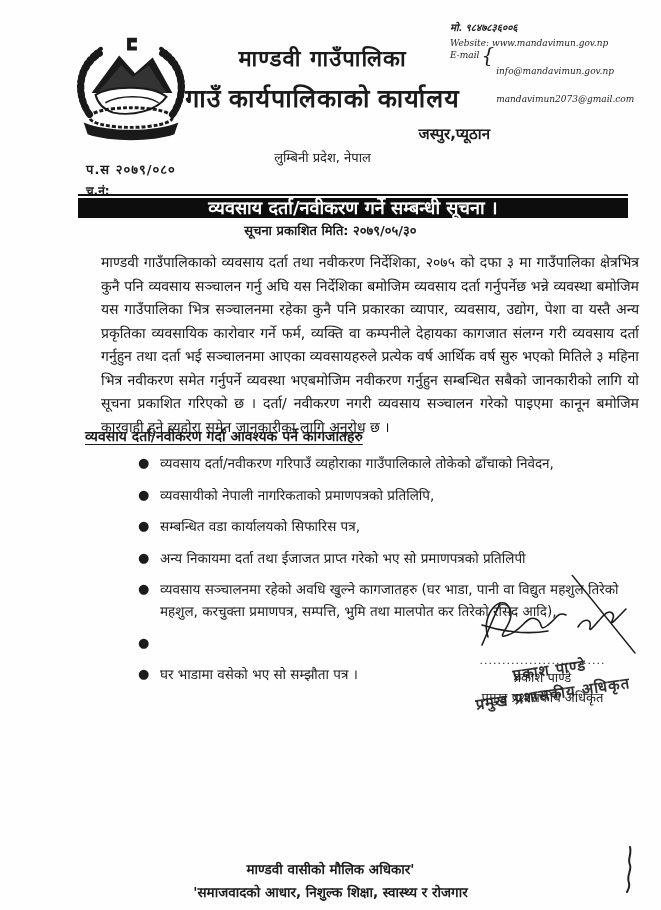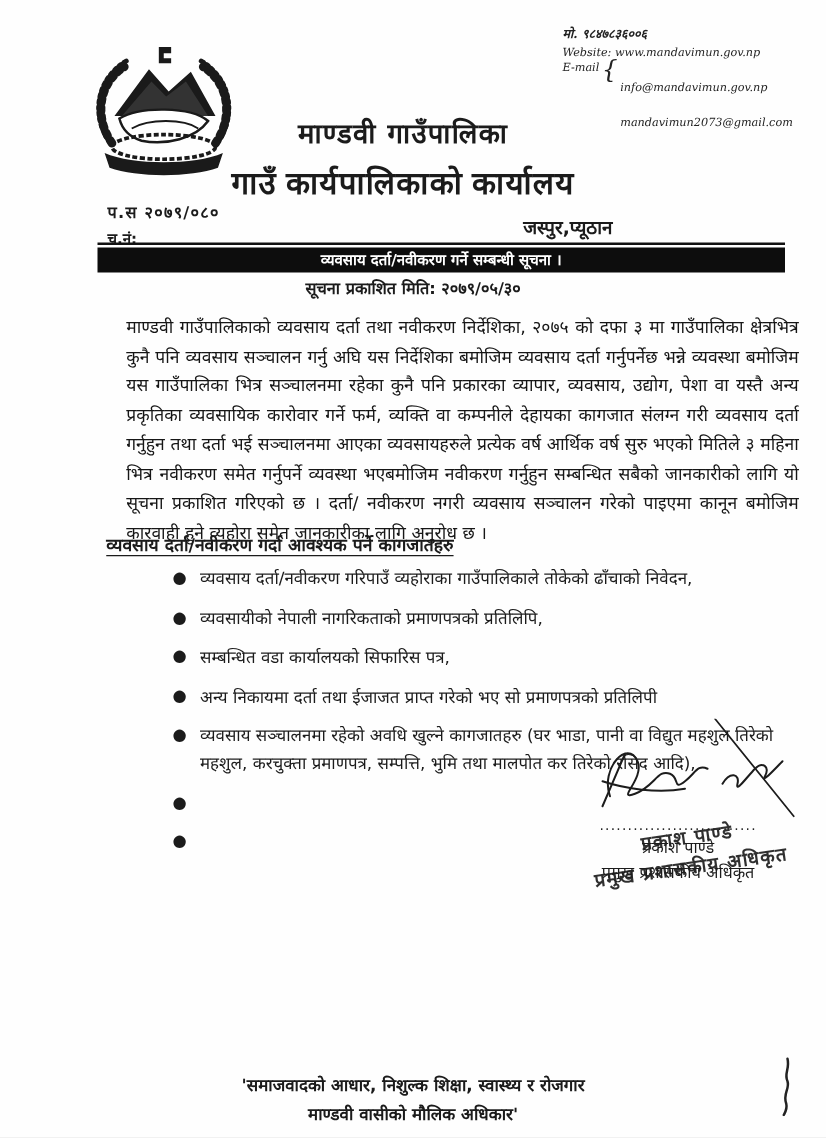--- a/index.html
+++ b/index.html
@@ -4,21 +4,21 @@
 <style>
   * { margin:0; padding:0; box-sizing:border-box; }
   html,body { background:#e8e8e8; }
   body { font-family:"DejaVu Sans", sans-serif; }
   .page {
     position:relative; width:661px; height:910px; margin:0 auto;
     background:#fefefe; color:#1b1b1b; overflow:hidden;
   }
   
   .emblem { position:absolute; left:62px; top:16px; width:138px; height:138px; }
-  .head-center { position:absolute; left:155px; top:42px; width:335px; text-align:center;margin-top:48px; }
+  .head-center { position:absolute; left:155px; top:42px; width:335px; text-align:center; }
   .muni-name  { font-size:22px; font-weight:bold; letter-spacing:1px; }
   .office-name{ font-size:25px; font-weight:bold; margin-top:8px; letter-spacing:1px;font-family:Liberation Serif, serif; }
   .addr1 { font-size:15px; font-weight:bold; margin-top:9px;text-align:right; }
   .addr2 { font-size:13px; font-weight:normal; margin-top:5px; }
   .contact {
     position:absolute; right:26px; top:22px; width:185px;
     font-family:"DejaVu Serif", serif; font-style:italic;
     font-size:9px; line-height:12px; color:#222;
   }
   .contact .mob { font-size:10px; font-weight:bold; margin-bottom:3px; }
@@ -26,21 +26,21 @@
   .brace { font-size:20px; font-weight:normal; margin:0 2px; }
   .email-stack div { line-height:11px;margin-top:17px; }
   
   .refno  { position:absolute; left:86px; top:160px; font-size:13px; font-weight:bold; letter-spacing:1px; }
   .chalani{ position:absolute; left:86px; top:182px; font-size:12px; font-weight:bold; }
   .rule-top { position:absolute; left:78px; top:194px; width:550px; height:2px; background:#111; }
   
   .title-bar {
     position:absolute; left:78px; top:198px; width:550px; height:20px;
     background:#0d0d0d; color:#ffffff; text-align:center;
-    font-size:12px; font-weight:bold; line-height:20px;
+    font-size:18px; font-weight:bold; line-height:20px;
   }
   .pub-date { position:absolute; left:0; width:100%; top:221px; text-align:center;
     font-size:13px; font-weight:bold; }
   
   .body-par {
     position:absolute; left:101px; top:251px; width:538px;
     font-size:14px; line-height:23.5px; text-align:justify; color:#161616;
   }
   .doc-heading {
     position:absolute; left:85px; top:426px; font-size:14px; font-weight:bold;
@@ -149,20 +149,21 @@
     </li>
     <li>
       <span class="bullet-dot">●</span>
       <span>व्यवसाय सञ्चालनमा रहेको अवधि खुल्ने कागजातहरु (घर भाडा, पानी वा विद्युत महशुल तिरेको महशुल, करचुक्ता प्रमाणपत्र, सम्पत्ति, भुमि तथा मालपोत कर तिरेको रसिद आदि),</span>
     </li>
     <li>
       <span class="bullet-dot">●</span>
     </li>
     <li>
       <span class="bullet-dot">●</span>
+      <span>घर भाडामा वसेको भए सो सम्झौता पत्र ।</span>
     </li>
   </ul>
 
   <div class="sig-block">
     <svg class="sig-svg" width="225" height="82" viewBox="0 0 225 82" xmlns="http://www.w3.org/2000/svg">
       <g stroke="#1c1c1c" fill="none" stroke-width="1.6" stroke-linecap="round">
         <path d="M58 62 C 50 40, 72 16, 80 34 C 86 48, 62 66, 78 60 C 94 54, 96 40, 106 44 C 114 47, 108 58, 118 50 C 126 44, 128 36, 136 40"></path>
         <path d="M52 50 C 70 56, 96 60, 118 56"></path>
         <path d="M70 28 L52 70"></path>
         <path d="M142 0 L205 78" stroke-width="1.4"></path>
@@ -172,21 +173,21 @@
     <div class="sig-dots">............................</div>
     <div class="sig-name">प्रकाश पाण्डे</div>
     <div class="sig-title">प्रमुख प्रशासकीय अधिकृत</div>
     <div class="stamp">
       <div class="s-name">प्रकाश पाण्डे</div>
       <div class="s-title">प्रमुख प्रशासकीय अधिकृत</div>
     </div>
   </div>
 
   <div class="footer">
+    <div>माण्डवी वासीको मौलिक अधिकार'</div>
     <div>'समाजवादको आधार, निशुल्क शिक्षा, स्वास्थ्य र रोजगार</div>
-    <div>माण्डवी वासीको मौलिक अधिकार'</div>
   </div>
 
   <svg class="scan-mark" width="14" height="48" viewBox="0 0 14 48" xmlns="http://www.w3.org/2000/svg">
     <path d="M9 2 C 11 10, 6 14, 9 20 C 11 26, 5 30, 8 38 C 9 42, 7 45, 6 47" stroke="#222" stroke-width="2" fill="none" stroke-linecap="round"></path>
   </svg>
 
 </div>
 
 </body></html>

